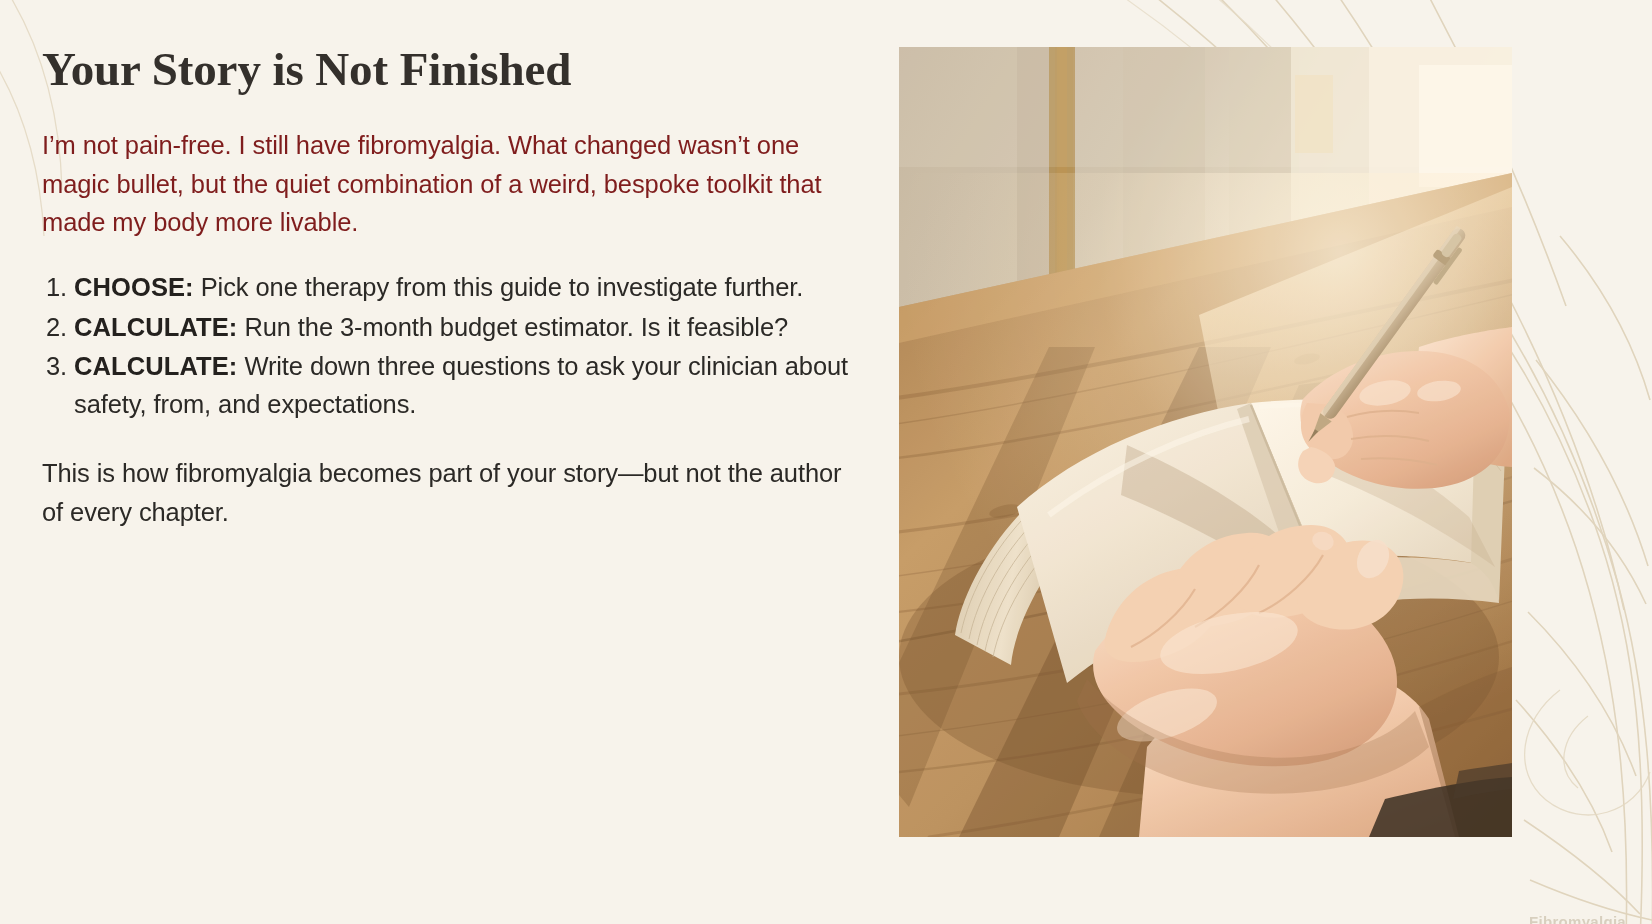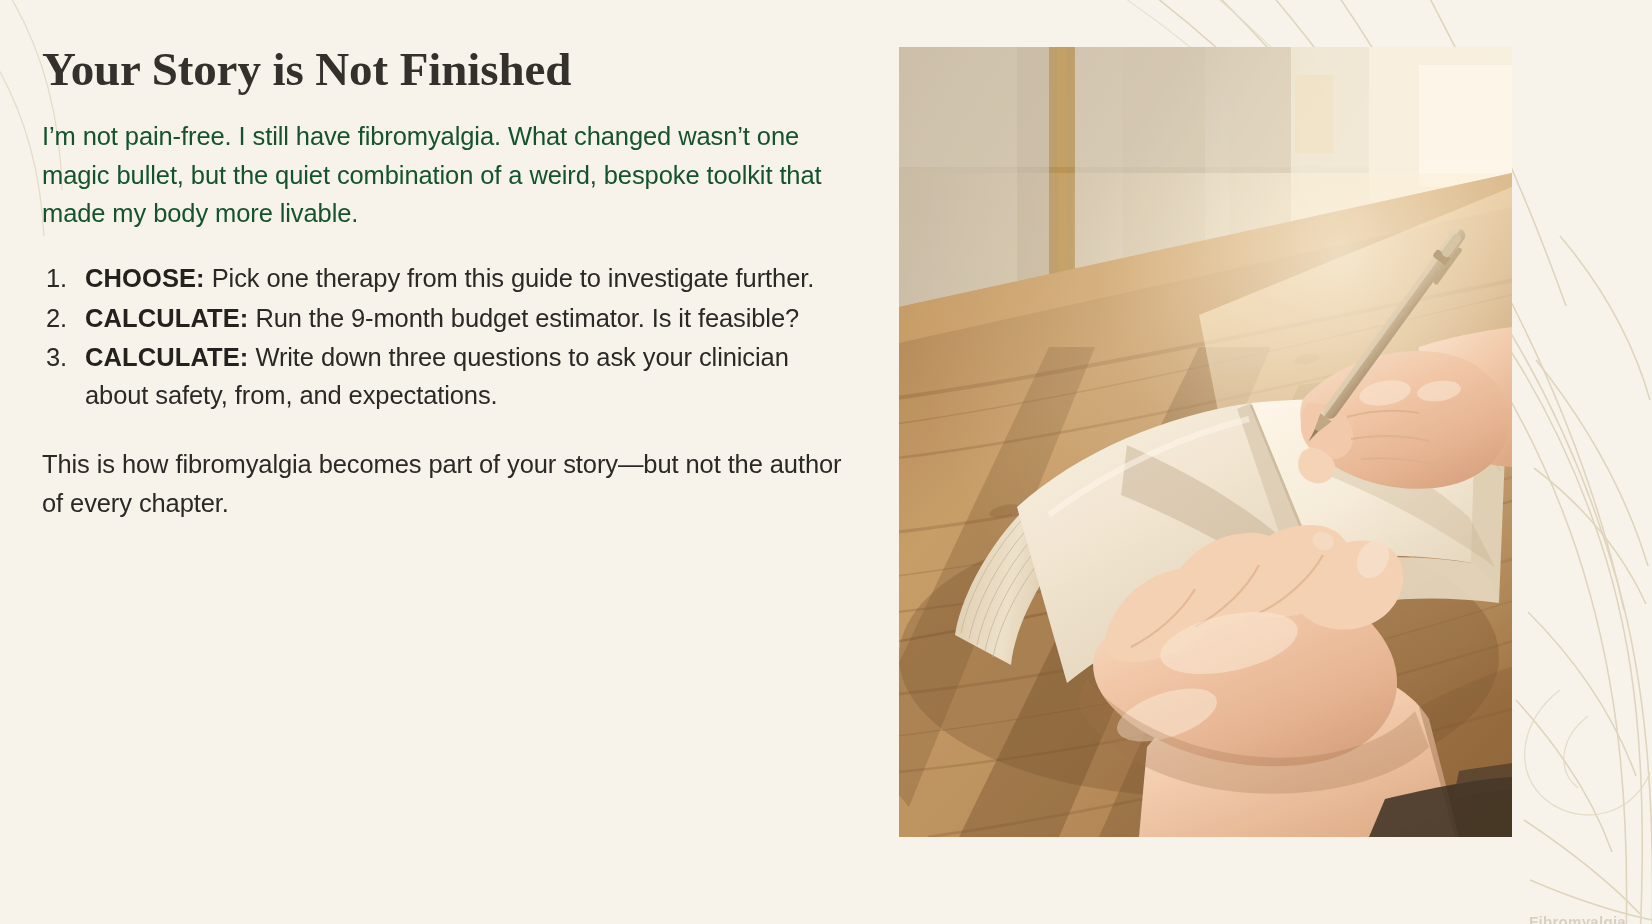--- a/index.html
+++ b/index.html
@@ -39,27 +39,27 @@
     z-index:3;
   }
 
   #page-title {
     font-family:"Liberation Serif", serif;
     font-size:47px;
     font-weight:700;
     line-height:1.08;
     letter-spacing:-0.1px;
     color:#34302C;
-    margin-bottom:22px;
+    margin-bottom:31px;
   }
 
   .body-par {
     font-size:25.5px;
     line-height:1.52;
-    color:#14532d;
+    color:#7f1d1d;
     letter-spacing:-0.1px;
     margin-bottom:27px;
   }
 
   #section-heading {
     font-family:"Liberation Serif", serif;
     font-size:33px;
     font-weight:700;
     color:#34302C;
     letter-spacing:-0.2px;
@@ -84,21 +84,21 @@
   }
 
   .step-num {
     flex:0 0 auto;
     width:32px;
     text-align:right;
     padding-right:7px;
     color:#2B2926;
   }
 
-  .step-body { flex:1 1 auto;margin-left:11px; }
+  .step-body { flex:1 1 auto; }
 
   .step-label {
     font-weight:700;
     color:#24211E;
     letter-spacing:0.1px;
   }
 
   #closing-par {
     font-size:25.5px;
     line-height:1.52;
@@ -176,21 +176,21 @@
 
     <ol id="steps-list">
 
       <li class="step-item">
         <span class="step-num">1.</span>
         <span class="step-body"><span class="step-label">CHOOSE:</span><span> Pick one therapy from this guide to investigate further.</span></span>
       </li>
 
       <li class="step-item">
         <span class="step-num">2.</span>
-        <span class="step-body"><span class="step-label">CALCULATE:</span><span> Run the 9-month budget estimator. Is it feasible?</span></span>
+        <span class="step-body"><span class="step-label">CALCULATE:</span><span> Run the 3-month budget estimator. Is it feasible?</span></span>
       </li>
 
       <li class="step-item">
         <span class="step-num">3.</span>
         <span class="step-body"><span class="step-label">CALCULATE:</span><span> Write down three questions to ask your clinician about safety, from, and expectations.</span></span>
       </li>
 
     </ol>
 
     <p id="closing-par">This is how fibromyalgia becomes part of your story—but not the author of every chapter.</p>

